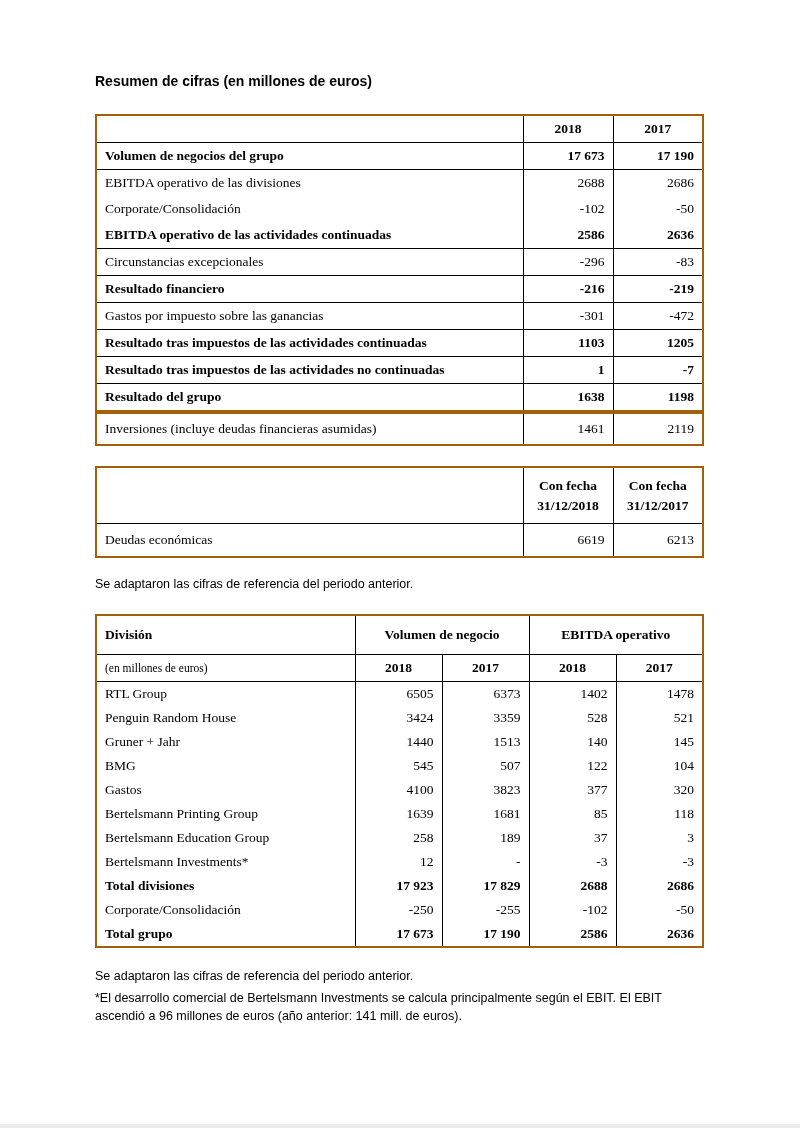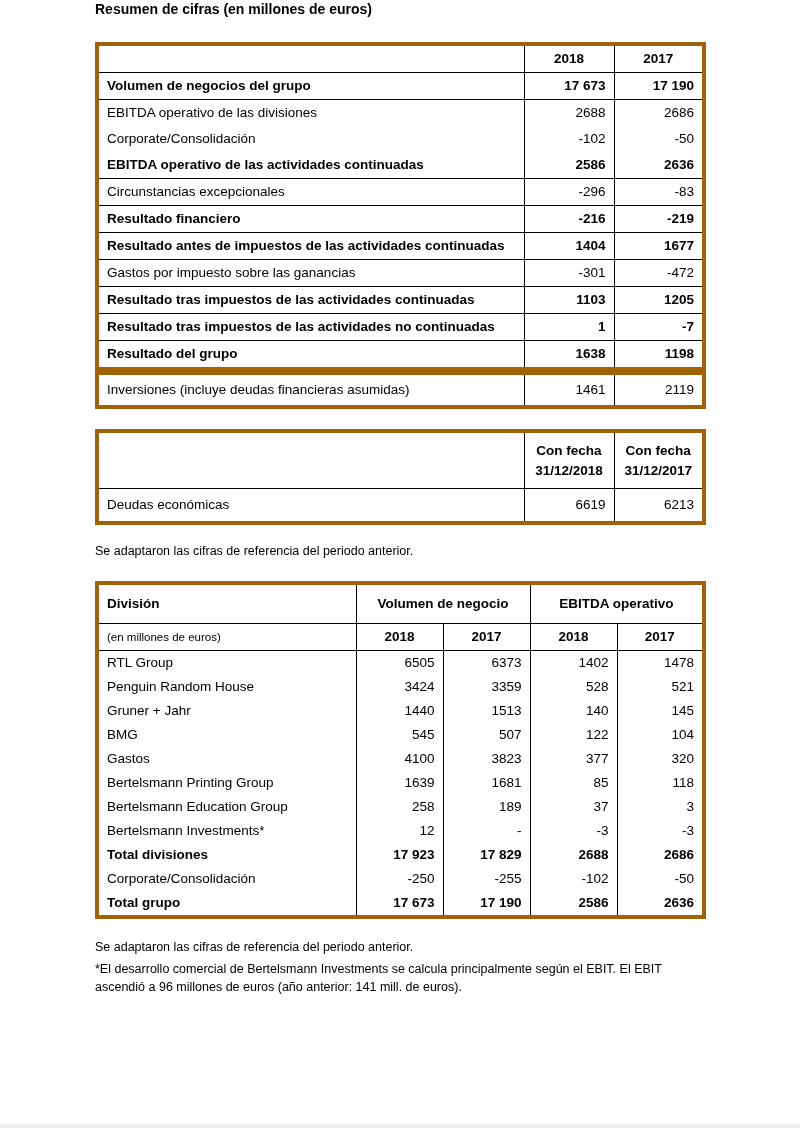--- a/index.html
+++ b/index.html
@@ -11,29 +11,31 @@
     font-family: "Liberation Sans", sans-serif;
     overflow: hidden;
     position: relative;
   }
   .content {
     position: absolute;
     left: 95px; top: 0;
     width: 607px;
   }
   .page-title {
+    margin-top: 72px;
     font-size: 14px;
     font-weight: bold;
     line-height: 18px;
   }
   table {
     border-collapse: collapse;
     width: 607px;
     table-layout: fixed;
-    border: 4px solid #a16207;
+    border: 2px solid #a16207;
+    font-family: Liberation Serif, serif;
   }
   td, th {
     font-size: 13.5px;
     line-height: 20px;
     padding: 3px 8px;
     vertical-align: top;
     overflow: hidden;
   }
   .num { text-align: right; }
   .ctr { text-align: center; }
@@ -115,25 +117,20 @@
     </tr>
     <tr class="bt">
       <td>Circunstancias excepcionales</td>
       <td class="num">-296</td>
       <td class="num">-83</td>
     </tr>
     <tr class="bt">
       <td class="b">Resultado financiero</td>
       <td class="num b">-216</td>
       <td class="num b">-219</td>
-    </tr>
-    <tr class="bt">
-      <td class="b">Resultado antes de impuestos de las actividades continuadas</td>
-      <td class="num b">1404</td>
-      <td class="num b">1677</td>
     </tr>
     <tr class="bt">
       <td>Gastos por impuesto sobre las ganancias</td>
       <td class="num">-301</td>
       <td class="num">-472</td>
     </tr>
     <tr class="bt">
       <td class="b">Resultado tras impuestos de las actividades continuadas</td>
       <td class="num b">1103</td>
       <td class="num b">1205</td>

